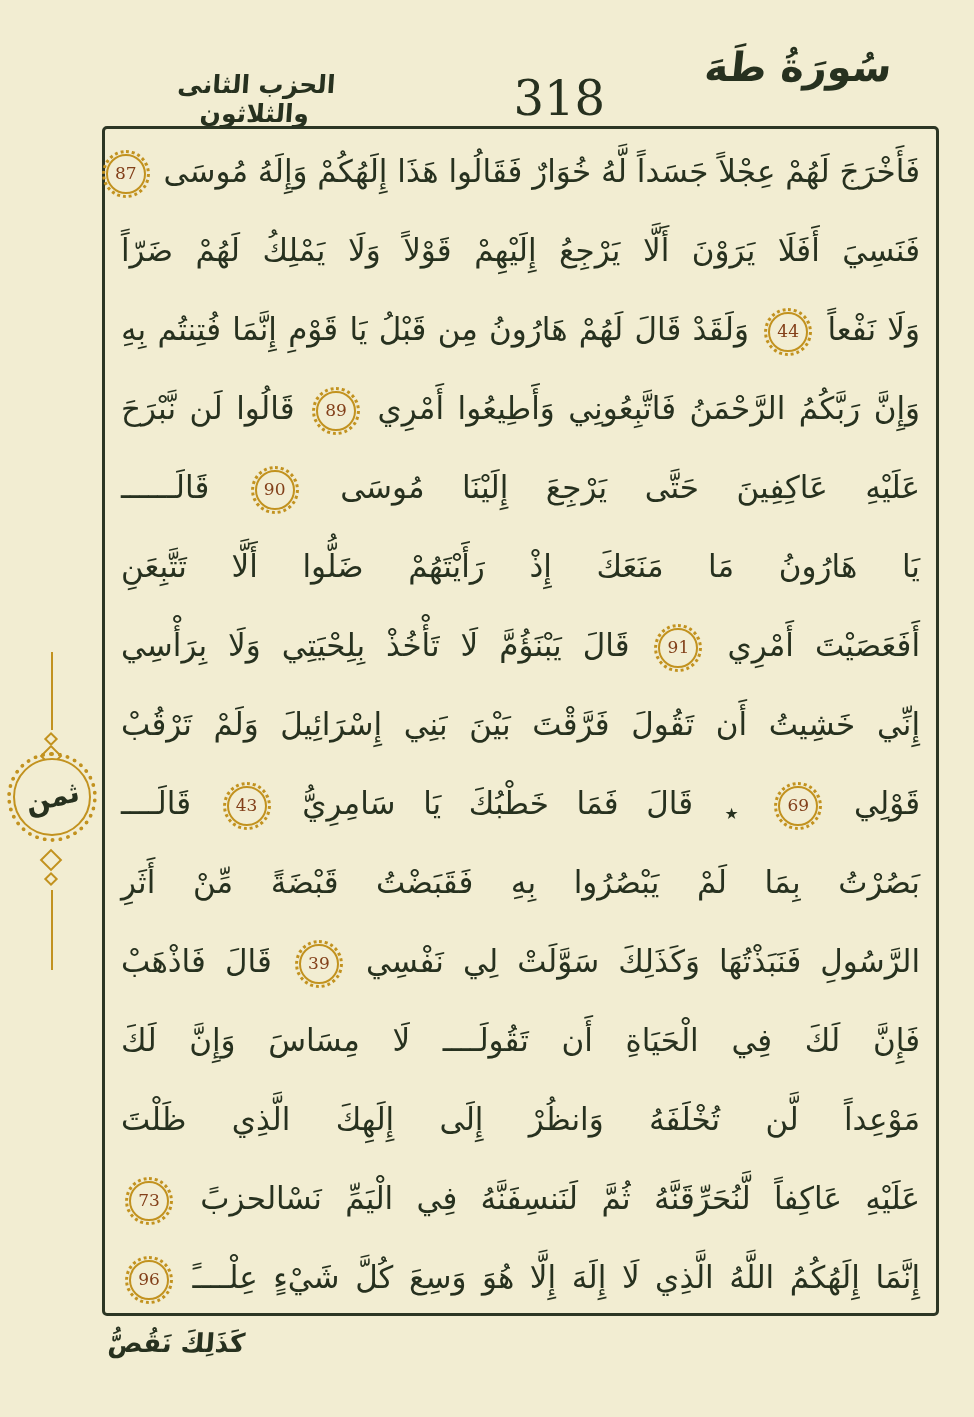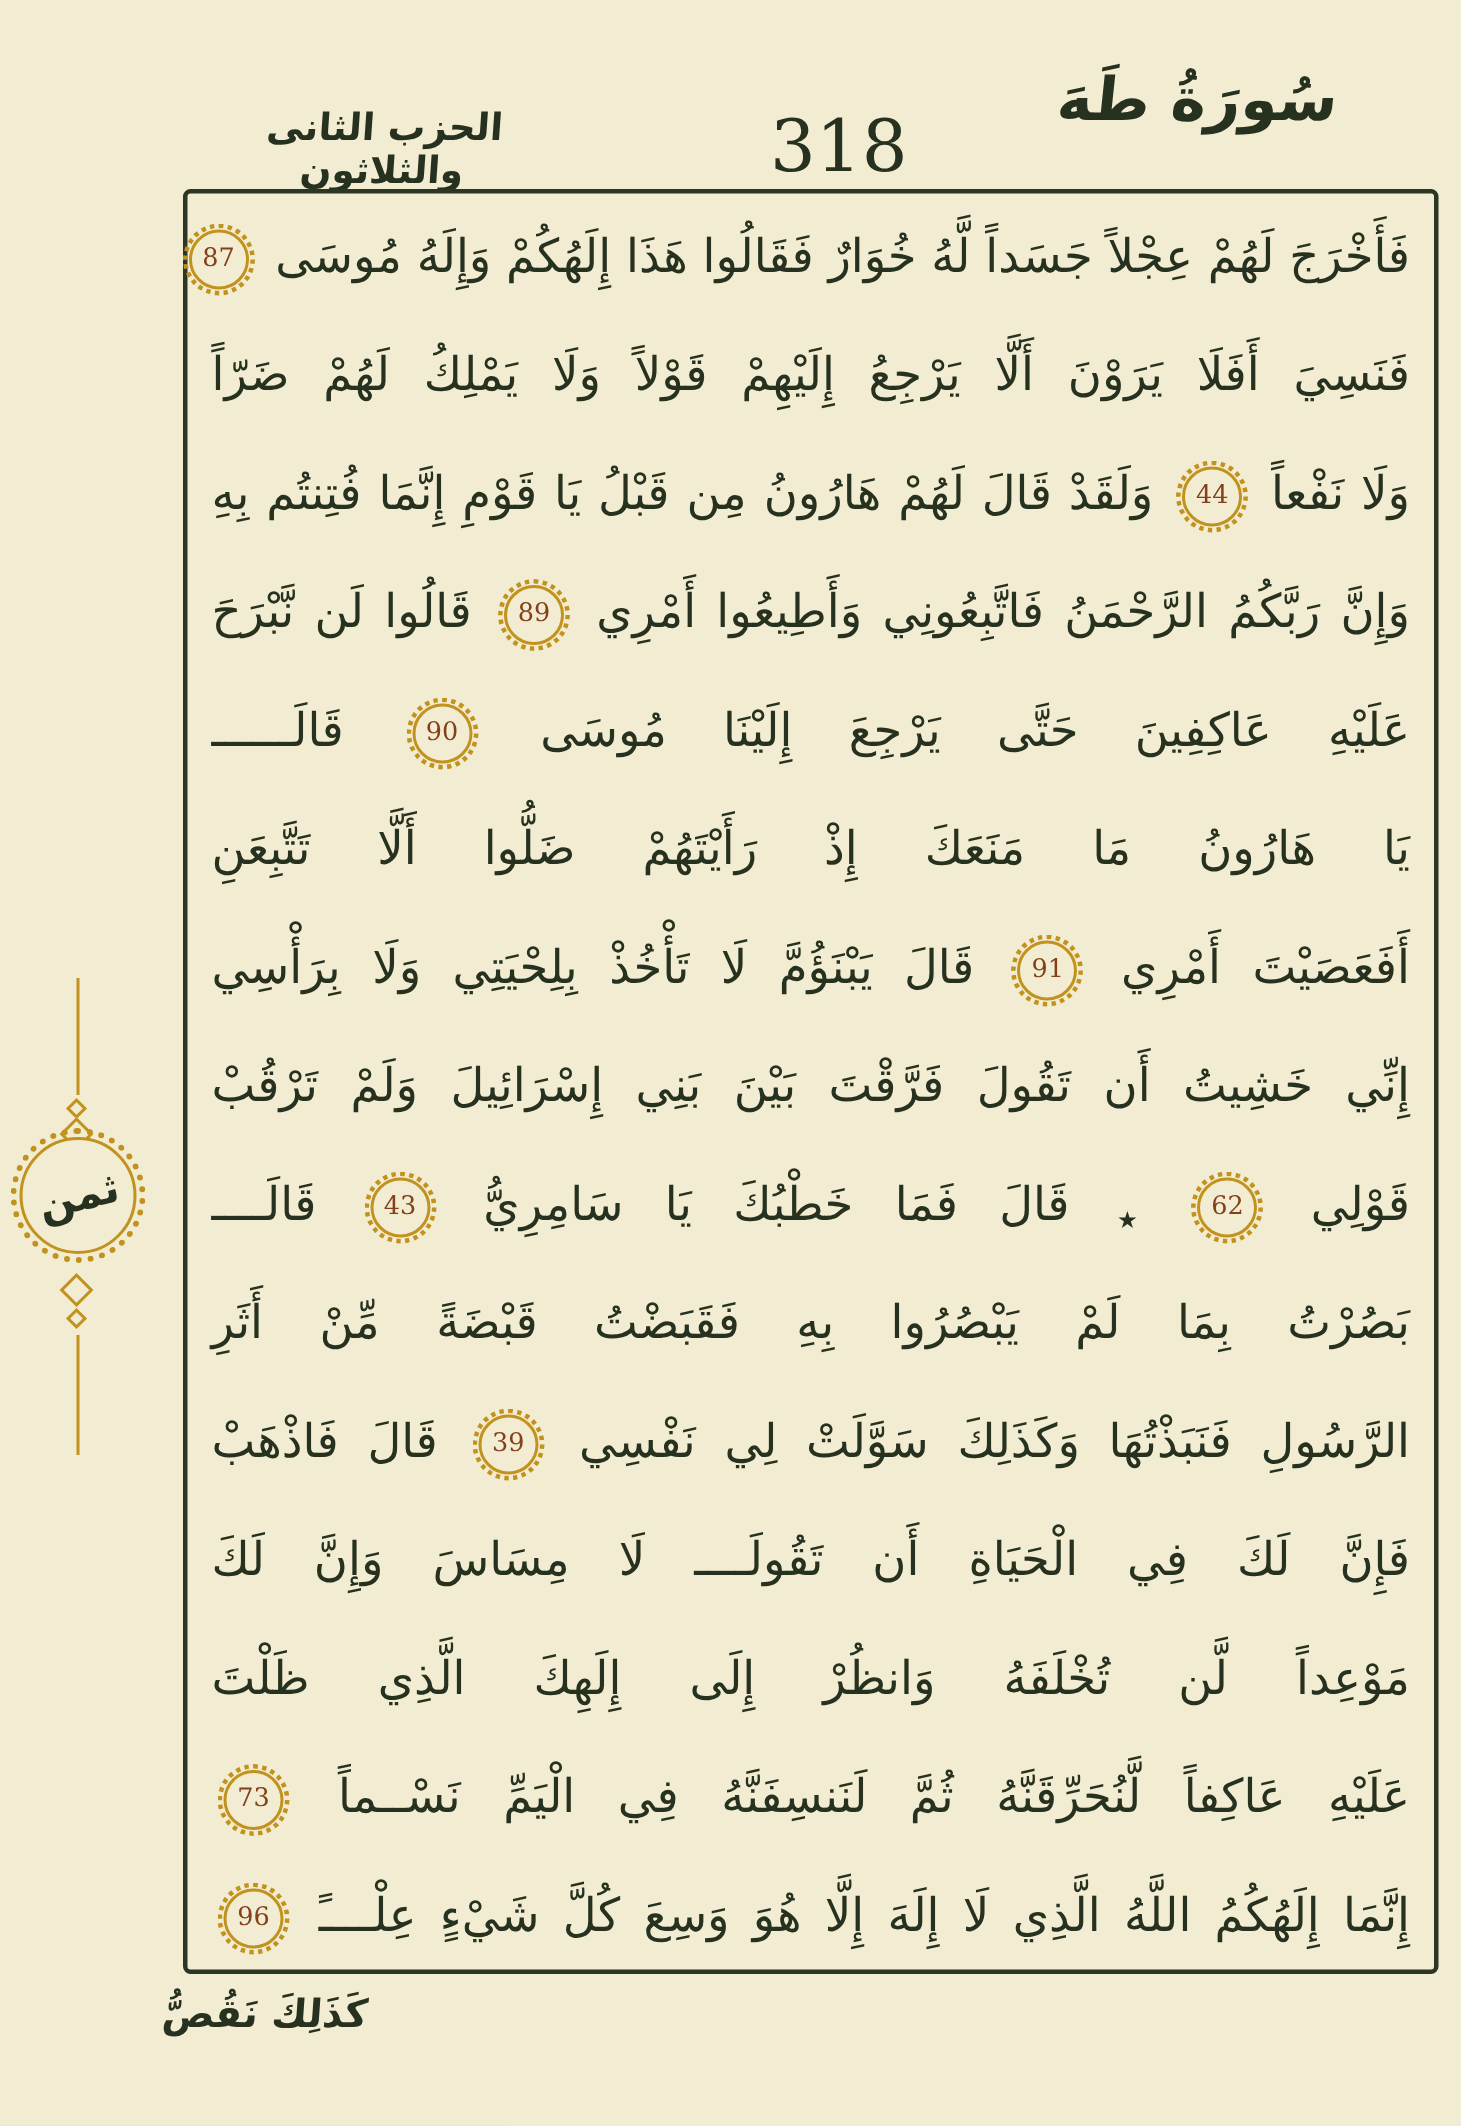--- a/index.html
+++ b/index.html
@@ -39,21 +39,20 @@
     transform:skewX(-4deg);
   }
   
   .frame{
     position:absolute;top:126px;left:102px;
     width:837px;height:1190px;
     border:3px solid #2c3624;
     border-radius:5px;
     padding:3px 16px 0 16px;
     background:var(--page-bg);
-    margin-left:20px;
   }
   .line{
     height:79px;
     line-height:79px;
     font-size:31px;
     white-space:nowrap;
     text-align:justify;
     text-align-last:justify;
     text-justify:inter-word;
     overflow:visible;
@@ -126,26 +125,26 @@
   <div class="frame">
     <div id="lines">
         <div class="line"><span class="ayah-text">فَأَخْرَجَ لَهُمْ عِجْلاً جَسَداً لَّهُ خُوَارٌ فَقَالُوا هَذَا إِلَهُكُمْ وَإِلَهُ مُوسَى</span> <span class="verse-marker">87</span> </div>
         <div class="line"><span class="ayah-text">فَنَسِيَ أَفَلَا يَرَوْنَ أَلَّا يَرْجِعُ إِلَيْهِمْ قَوْلاً وَلَا يَمْلِكُ لَهُمْ ضَرّاً</span> </div>
         <div class="line"><span class="ayah-text">وَلَا نَفْعاً</span> <span class="verse-marker">44</span> <span class="ayah-text">وَلَقَدْ قَالَ لَهُمْ هَارُونُ مِن قَبْلُ يَا قَوْمِ إِنَّمَا فُتِنتُم بِهِ</span> </div>
         <div class="line"><span class="ayah-text">وَإِنَّ رَبَّكُمُ الرَّحْمَنُ فَاتَّبِعُونِي وَأَطِيعُوا أَمْرِي</span> <span class="verse-marker">89</span> <span class="ayah-text">قَالُوا لَن نَّبْرَحَ</span> </div>
         <div class="line"><span class="ayah-text">عَلَيْهِ عَاكِفِينَ حَتَّى يَرْجِعَ إِلَيْنَا مُوسَى</span> <span class="verse-marker">90</span> <span class="ayah-text">قَالَــــــ</span> </div>
         <div class="line"><span class="ayah-text">يَا هَارُونُ مَا مَنَعَكَ إِذْ رَأَيْتَهُمْ ضَلُّوا أَلَّا تَتَّبِعَنِ</span> </div>
         <div class="line"><span class="ayah-text">أَفَعَصَيْتَ أَمْرِي</span> <span class="verse-marker">91</span> <span class="ayah-text">قَالَ يَبْنَؤُمَّ لَا تَأْخُذْ بِلِحْيَتِي وَلَا بِرَأْسِي</span> </div>
         <div class="line"><span class="ayah-text">إِنِّي خَشِيتُ أَن تَقُولَ فَرَّقْتَ بَيْنَ بَنِي إِسْرَائِيلَ وَلَمْ تَرْقُبْ</span> </div>
-        <div class="line"><span class="ayah-text">قَوْلِي</span> <span class="verse-marker">62</span> <span class="star-icon">٭</span> <span class="ayah-text">قَالَ فَمَا خَطْبُكَ يَا سَامِرِيُّ</span> <span class="verse-marker">43</span> <span class="ayah-text">قَالَــــ</span> </div>
+        <div class="line"><span class="ayah-text">قَوْلِي</span> <span class="verse-marker">69</span> <span class="star-icon">٭</span> <span class="ayah-text">قَالَ فَمَا خَطْبُكَ يَا سَامِرِيُّ</span> <span class="verse-marker">43</span> <span class="ayah-text">قَالَــــ</span> </div>
         <div class="line"><span class="ayah-text">بَصُرْتُ بِمَا لَمْ يَبْصُرُوا بِهِ فَقَبَضْتُ قَبْضَةً مِّنْ أَثَرِ</span> </div>
         <div class="line"><span class="ayah-text">الرَّسُولِ فَنَبَذْتُهَا وَكَذَلِكَ سَوَّلَتْ لِي نَفْسِي</span> <span class="verse-marker">39</span> <span class="ayah-text">قَالَ فَاذْهَبْ</span> </div>
         <div class="line"><span class="ayah-text">فَإِنَّ لَكَ فِي الْحَيَاةِ أَن تَقُولَــــ لَا مِسَاسَ وَإِنَّ لَكَ</span> </div>
         <div class="line"><span class="ayah-text">مَوْعِداً لَّن تُخْلَفَهُ وَانظُرْ إِلَى إِلَهِكَ الَّذِي ظَلْتَ</span> </div>
-        <div class="line"><span class="ayah-text">عَلَيْهِ عَاكِفاً لَّنُحَرِّقَنَّهُ ثُمَّ لَنَنسِفَنَّهُ فِي الْيَمِّ نَسْــماً</span> <span class="verse-marker">73</span> </div>
+        <div class="line"><span class="ayah-text">عَلَيْهِ عَاكِفاً لَّنُحَرِّقَنَّهُ ثُمَّ لَنَنسِفَنَّهُ فِي الْيَمِّ نَسْالحزبً</span> <span class="verse-marker">73</span> </div>
         <div class="line"><span class="ayah-text">إِنَّمَا إِلَهُكُمُ اللَّهُ الَّذِي لَا إِلَهَ إِلَّا هُوَ وَسِعَ كُلَّ شَيْءٍ عِلْــــً</span> <span class="verse-marker">96</span> </div>
       </div>
   </div>
 
   <div class="ornament">
     <span class="orn-vline" style="top:652px;height:78px"></span>
     <span class="orn-diamond" style="top:734px;left:46px;width:10px;height:10px"></span>
     <span class="orn-diamond" style="top:748px;left:43px;width:16px;height:16px"></span>
     <span class="thumn-medallion">
       <span class="thumn-label">ثمن</span>

